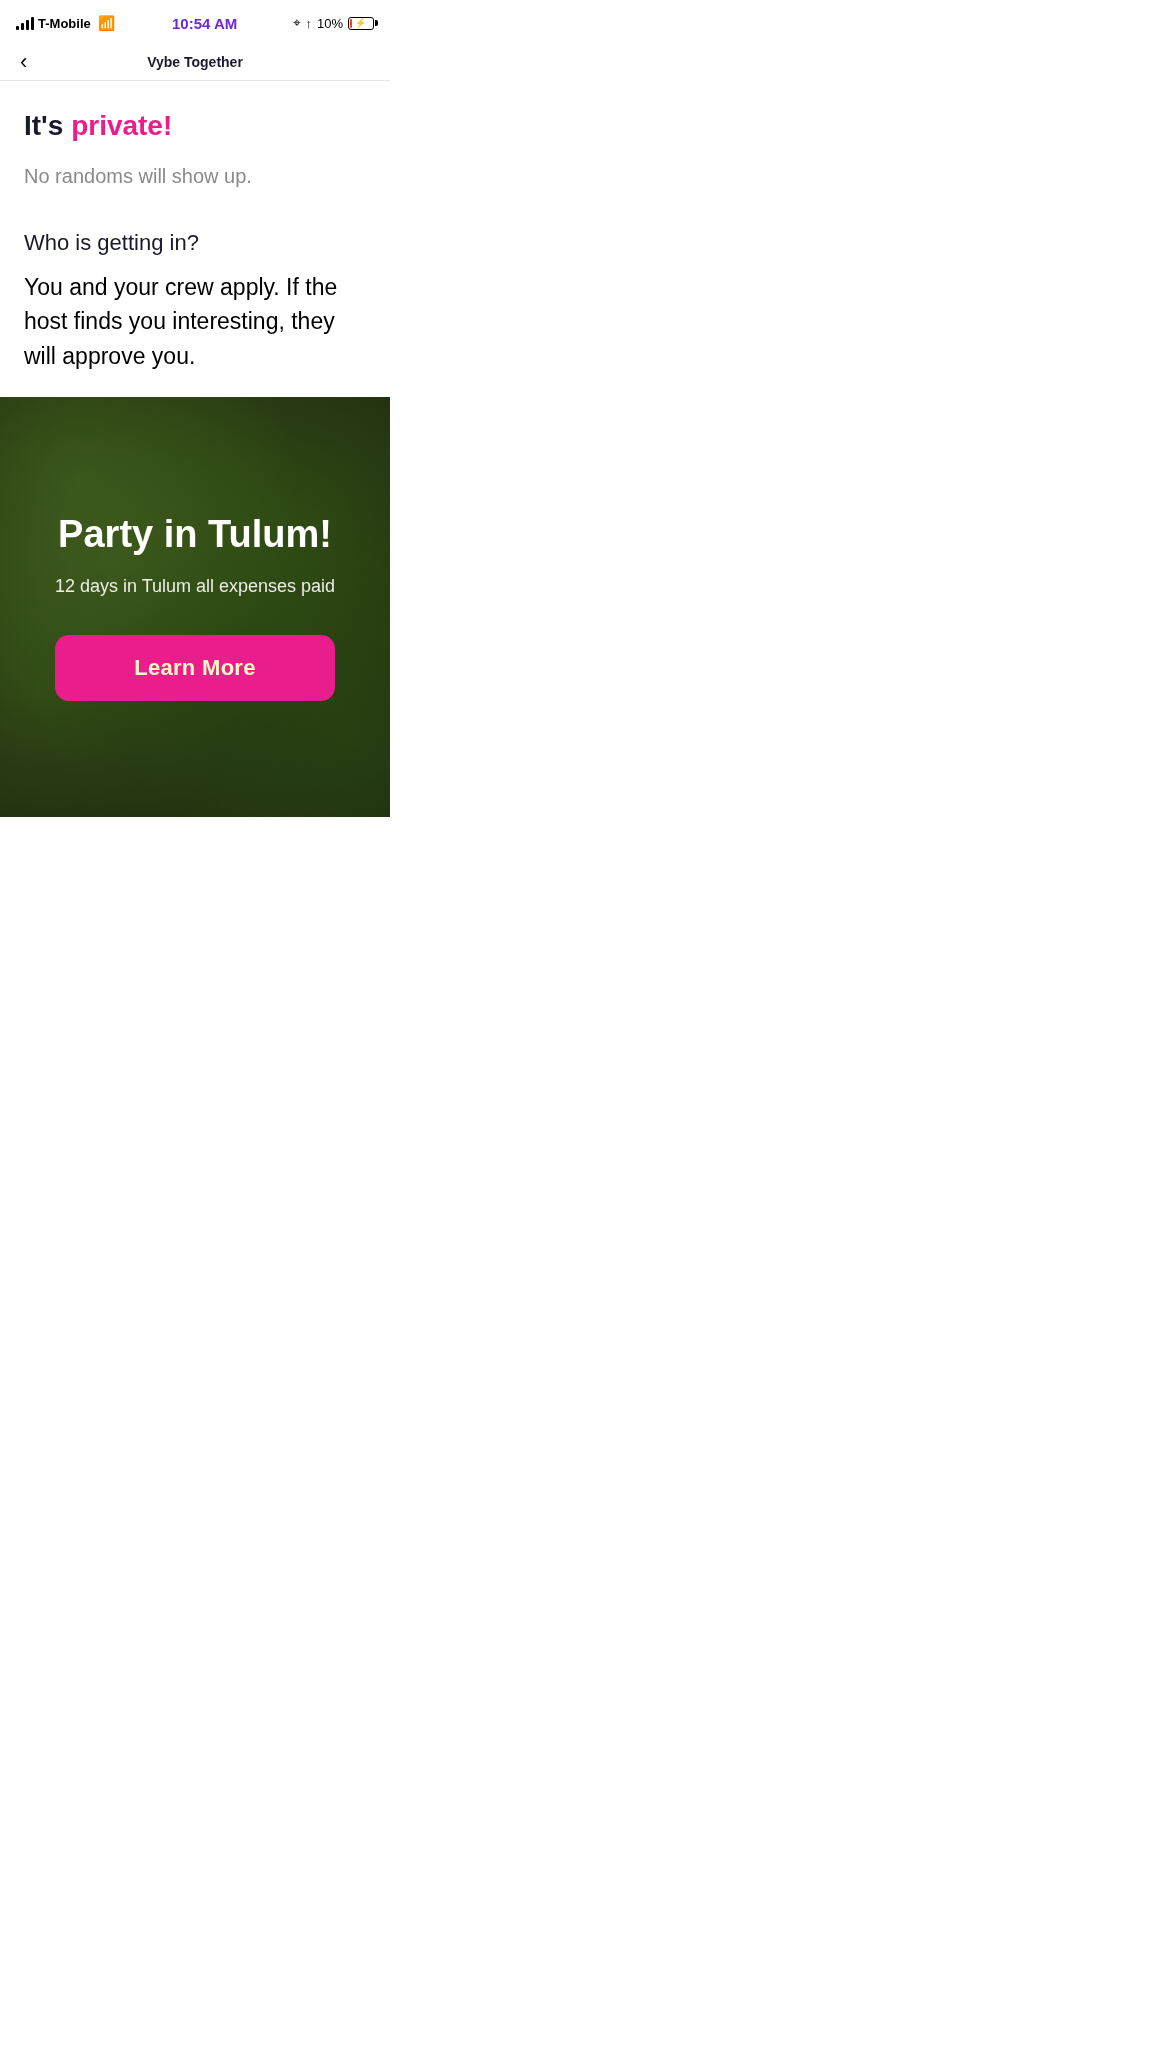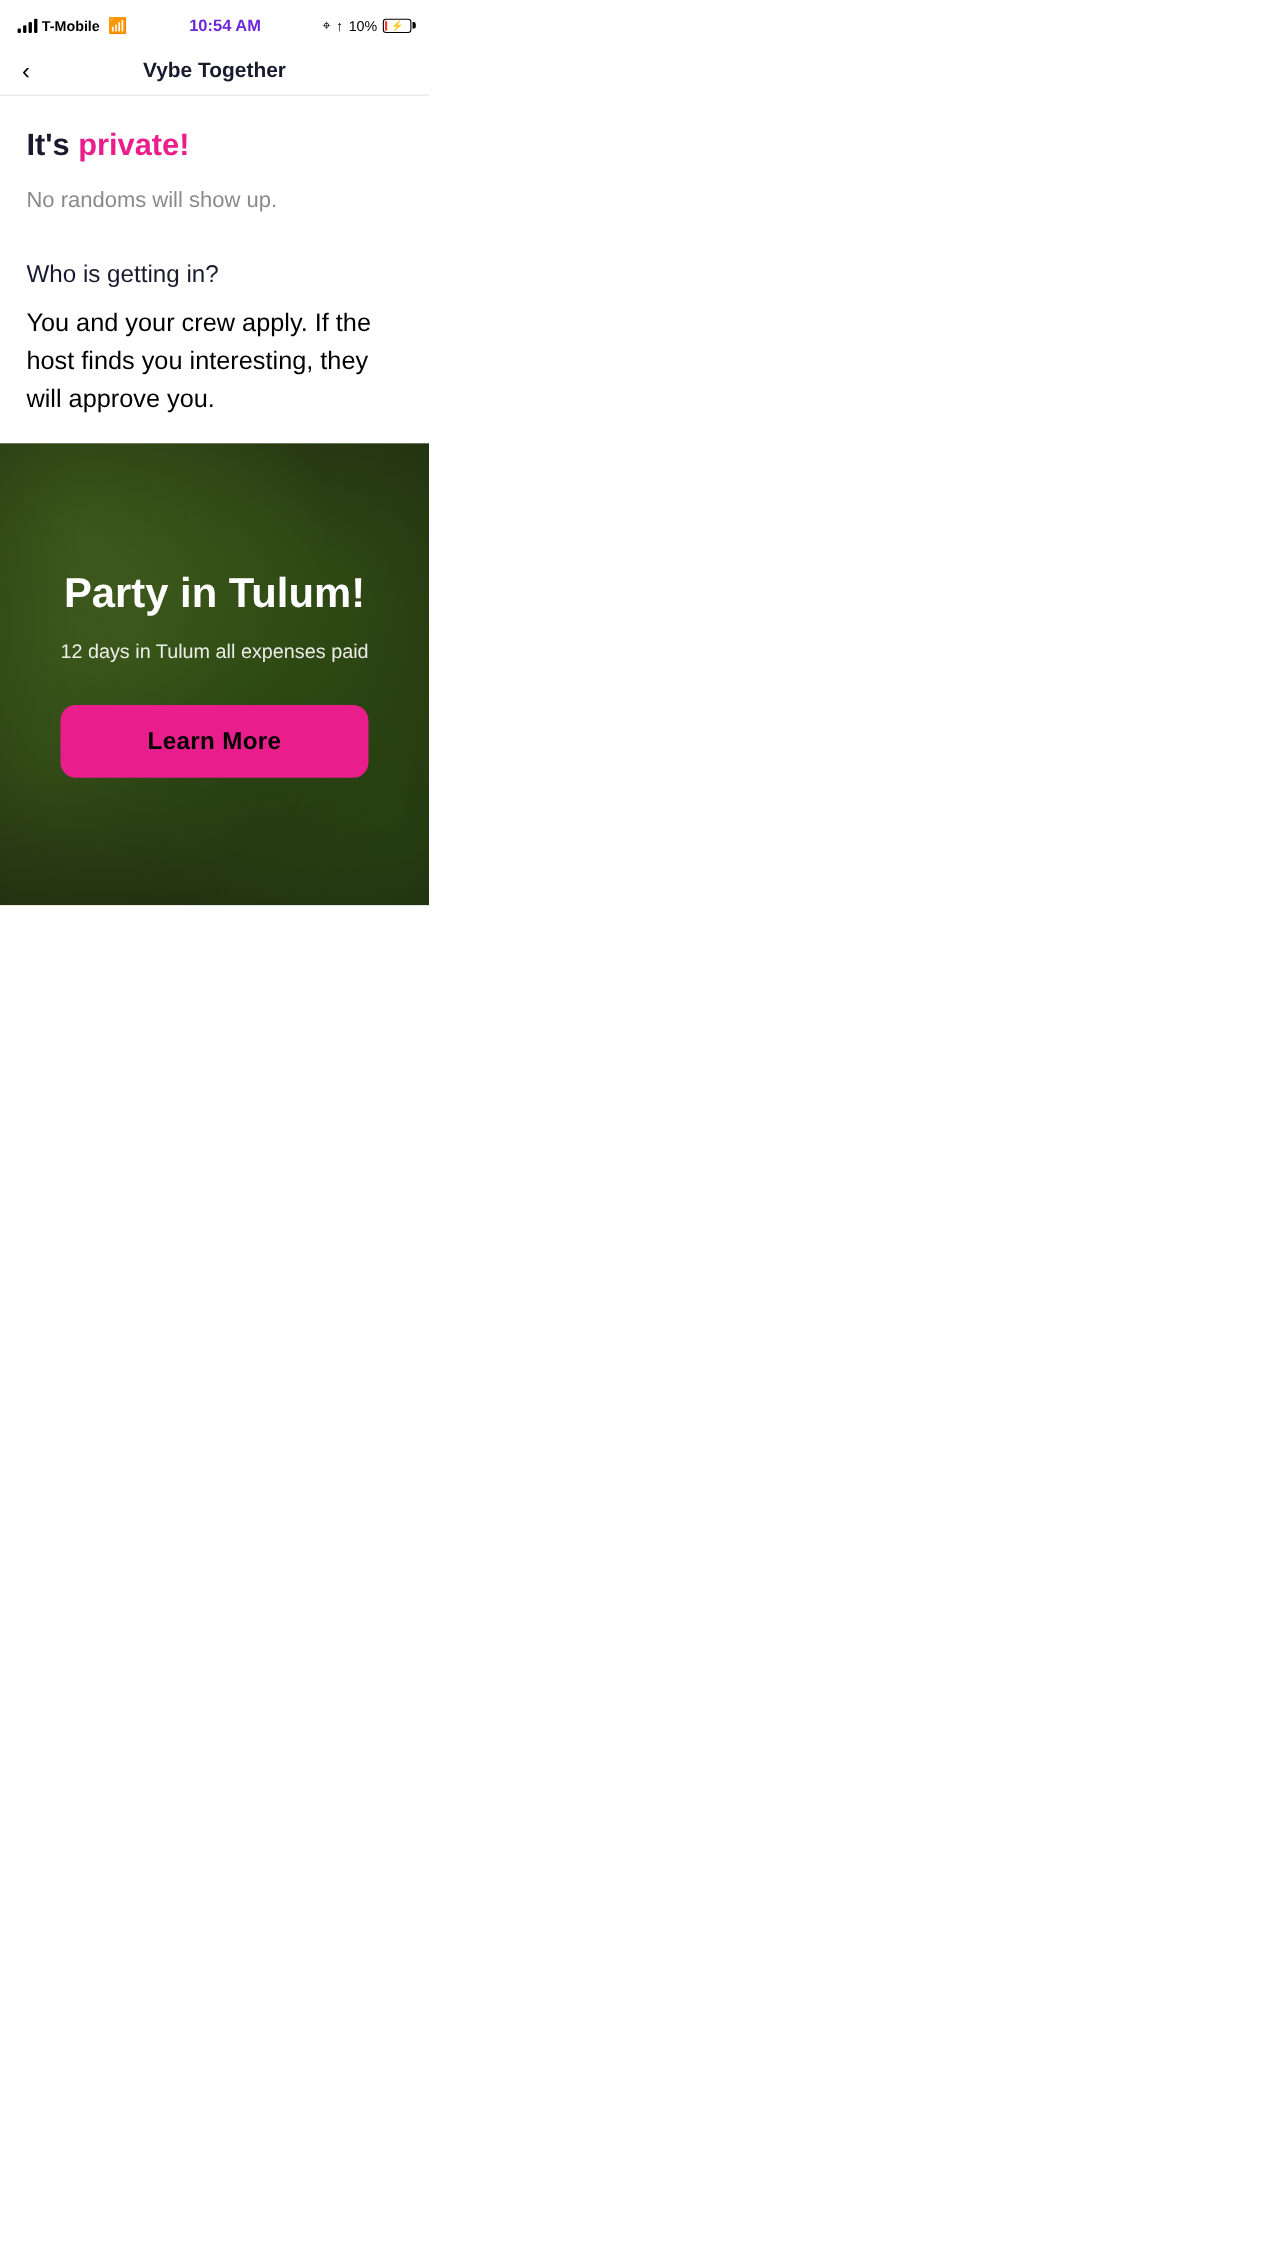--- a/index.html
+++ b/index.html
@@ -131,21 +131,21 @@
       left: 16px;
       font-size: 22px;
       color: #000;
       cursor: pointer;
       background: none;
       border: none;
       padding: 4px;
     }
 
     .nav-title {
-      font-size: 19px;
+      font-size: 14px;
       font-weight: 700;
       color: #1a1a2e;
       text-align: center;
     }
 
     
     .main-content {
       padding: 30px 24px 0;
       background: #ffffff;
     }
@@ -239,21 +239,21 @@
 
     .party-subtitle {
       font-size: 18px;
       color: rgba(255,255,255,0.9);
       margin-bottom: 36px;
       line-height: 1.4;
     }
 
     .learn-more-btn {
       background: #e91e8c;
-      color: #000000;
+      color: #fef9c3;
       border: none;
       border-radius: 14px;
       padding: 20px 60px;
       font-size: 22px;
       font-weight: 700;
       cursor: pointer;
       letter-spacing: 0.3px;
       width: 280px;
     }
   </style>

